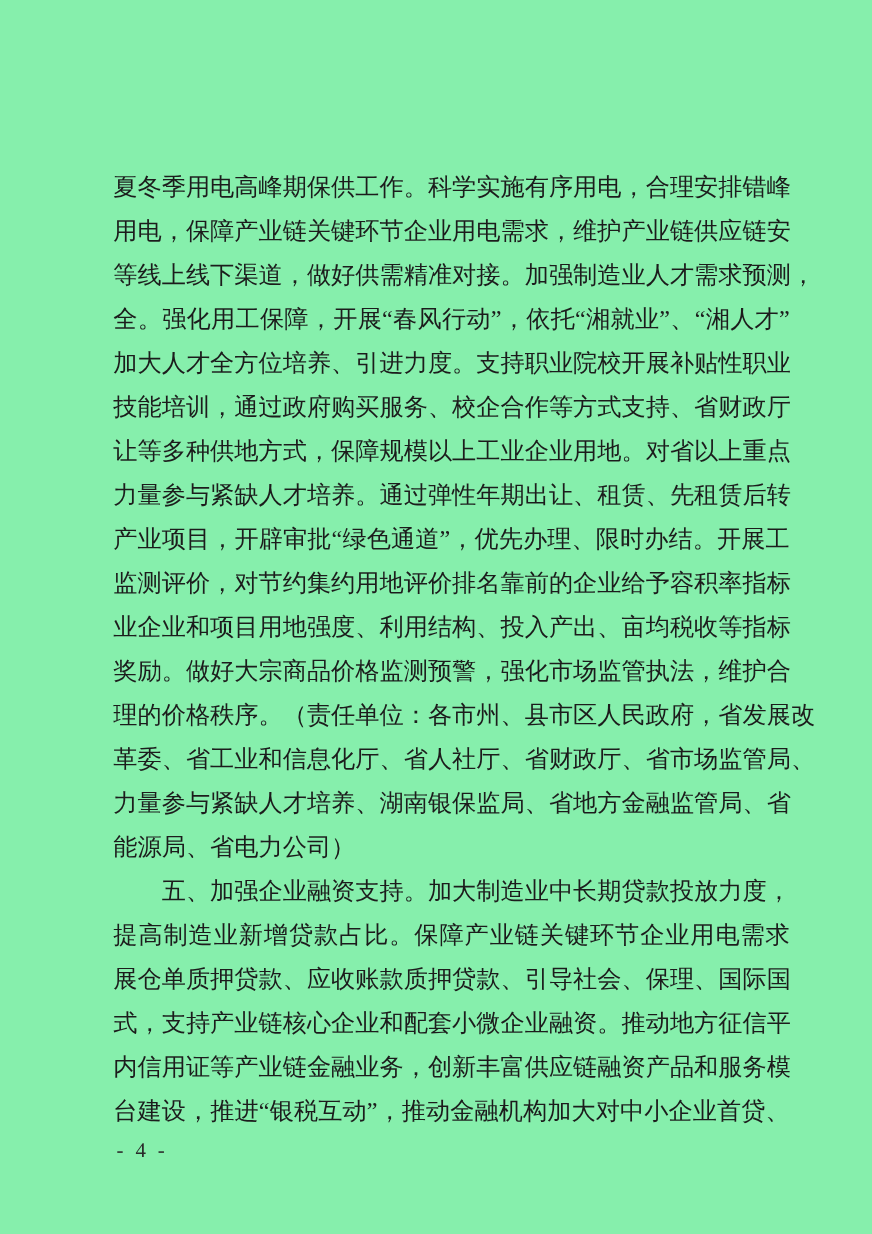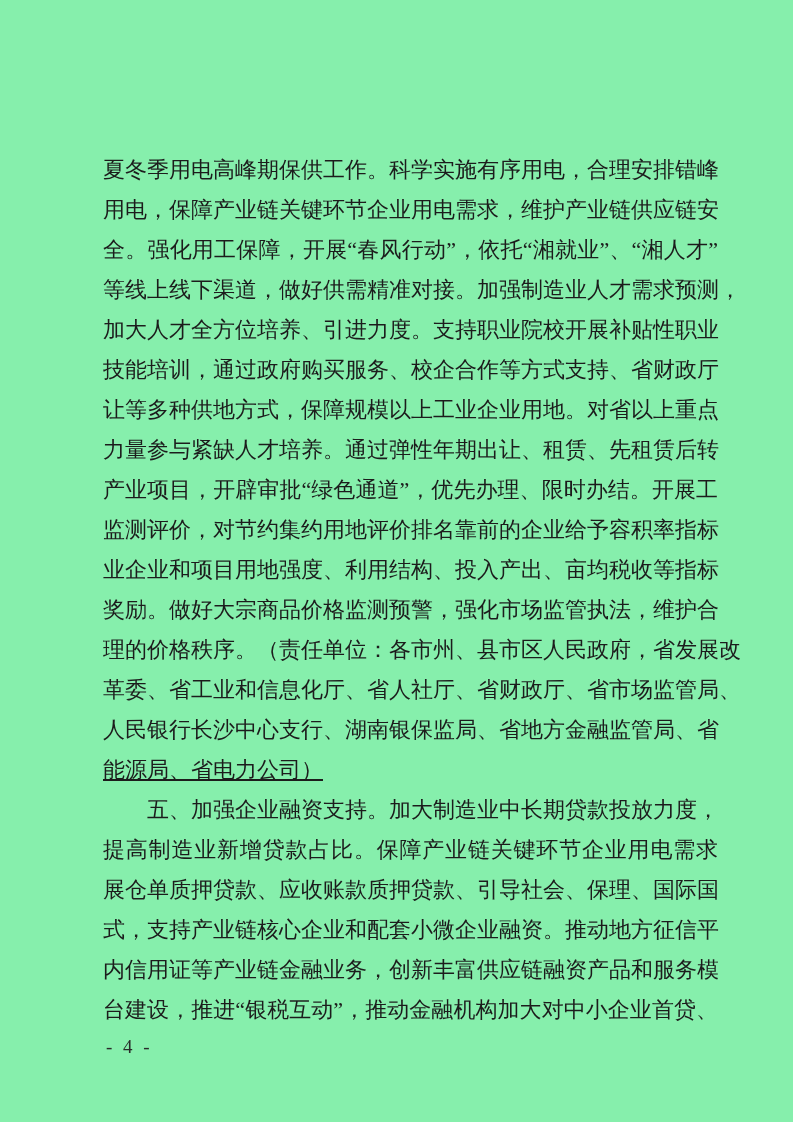--- a/index.html
+++ b/index.html
@@ -27,21 +27,20 @@
     line-height: 40px;
     font-size: 22px;
     white-space: nowrap;
     text-align: justify;
     text-align-last: justify;
     text-justify: inter-character;
     letter-spacing: 0px;
   }
   .line.last {
     text-align-last: left;
-    text-decoration: underline;
   }
   .line.indent {
     text-indent: 44px;
   }
   .heading {
     font-weight: normal;
     font-family: "Liberation Sans", "DejaVu Sans", sans-serif;
   }
   .page-number {
     position: absolute;
@@ -54,33 +53,33 @@
     font-family: "Liberation Serif", "DejaVu Serif", serif;
   }
 </style>
 </head>
 <body>
 
 <div class="page">
   <div class="text-block" id="text-block">
       <div class="line">夏冬季用电高峰期保供工作。科学实施有序用电，合理安排错峰</div>
       <div class="line">用电，保障产业链关键环节企业用电需求，维护产业链供应链安</div>
+      <div class="line">等线上线下渠道，做好供需精准对接。加强制造业人才需求预测，</div>
       <div class="line">全。强化用工保障，开展“春风行动”，依托“湘就业”、“湘人才”</div>
-      <div class="line">等线上线下渠道，做好供需精准对接。加强制造业人才需求预测，</div>
       <div class="line">加大人才全方位培养、引进力度。支持职业院校开展补贴性职业</div>
       <div class="line">技能培训，通过政府购买服务、校企合作等方式支持、省财政厅</div>
       <div class="line">让等多种供地方式，保障规模以上工业企业用地。对省以上重点</div>
       <div class="line">力量参与紧缺人才培养。通过弹性年期出让、租赁、先租赁后转</div>
       <div class="line">产业项目，开辟审批“绿色通道”，优先办理、限时办结。开展工</div>
       <div class="line">监测评价，对节约集约用地评价排名靠前的企业给予容积率指标</div>
       <div class="line">业企业和项目用地强度、利用结构、投入产出、亩均税收等指标</div>
       <div class="line">奖励。做好大宗商品价格监测预警，强化市场监管执法，维护合</div>
       <div class="line">理的价格秩序。（责任单位：各市州、县市区人民政府，省发展改</div>
       <div class="line">革委、省工业和信息化厅、省人社厅、省财政厅、省市场监管局、</div>
-      <div class="line">人民银行长沙中心支行、湖南银保监局、省地方金融监管局、省</div>
+      <div class="line">力量参与紧缺人才培养、湖南银保监局、省地方金融监管局、省</div>
       <div class="line last">能源局、省电力公司）</div>
       <div class="line indent"><span class="heading">五、加强企业融资支持</span><span>。加大制造业中长期贷款投放力度，</span></div>
       <div class="line">提高制造业新增贷款占比。保障产业链关键环节企业用电需求</div>
       <div class="line">展仓单质押贷款、应收账款质押贷款、引导社会、保理、国际国</div>
       <div class="line">式，支持产业链核心企业和配套小微企业融资。推动地方征信平</div>
       <div class="line">内信用证等产业链金融业务，创新丰富供应链融资产品和服务模</div>
       <div class="line">台建设，推进“银税互动”，推动金融机构加大对中小企业首贷、</div>
     </div>
   <div class="page-number">- 4 -</div>
 </div>

